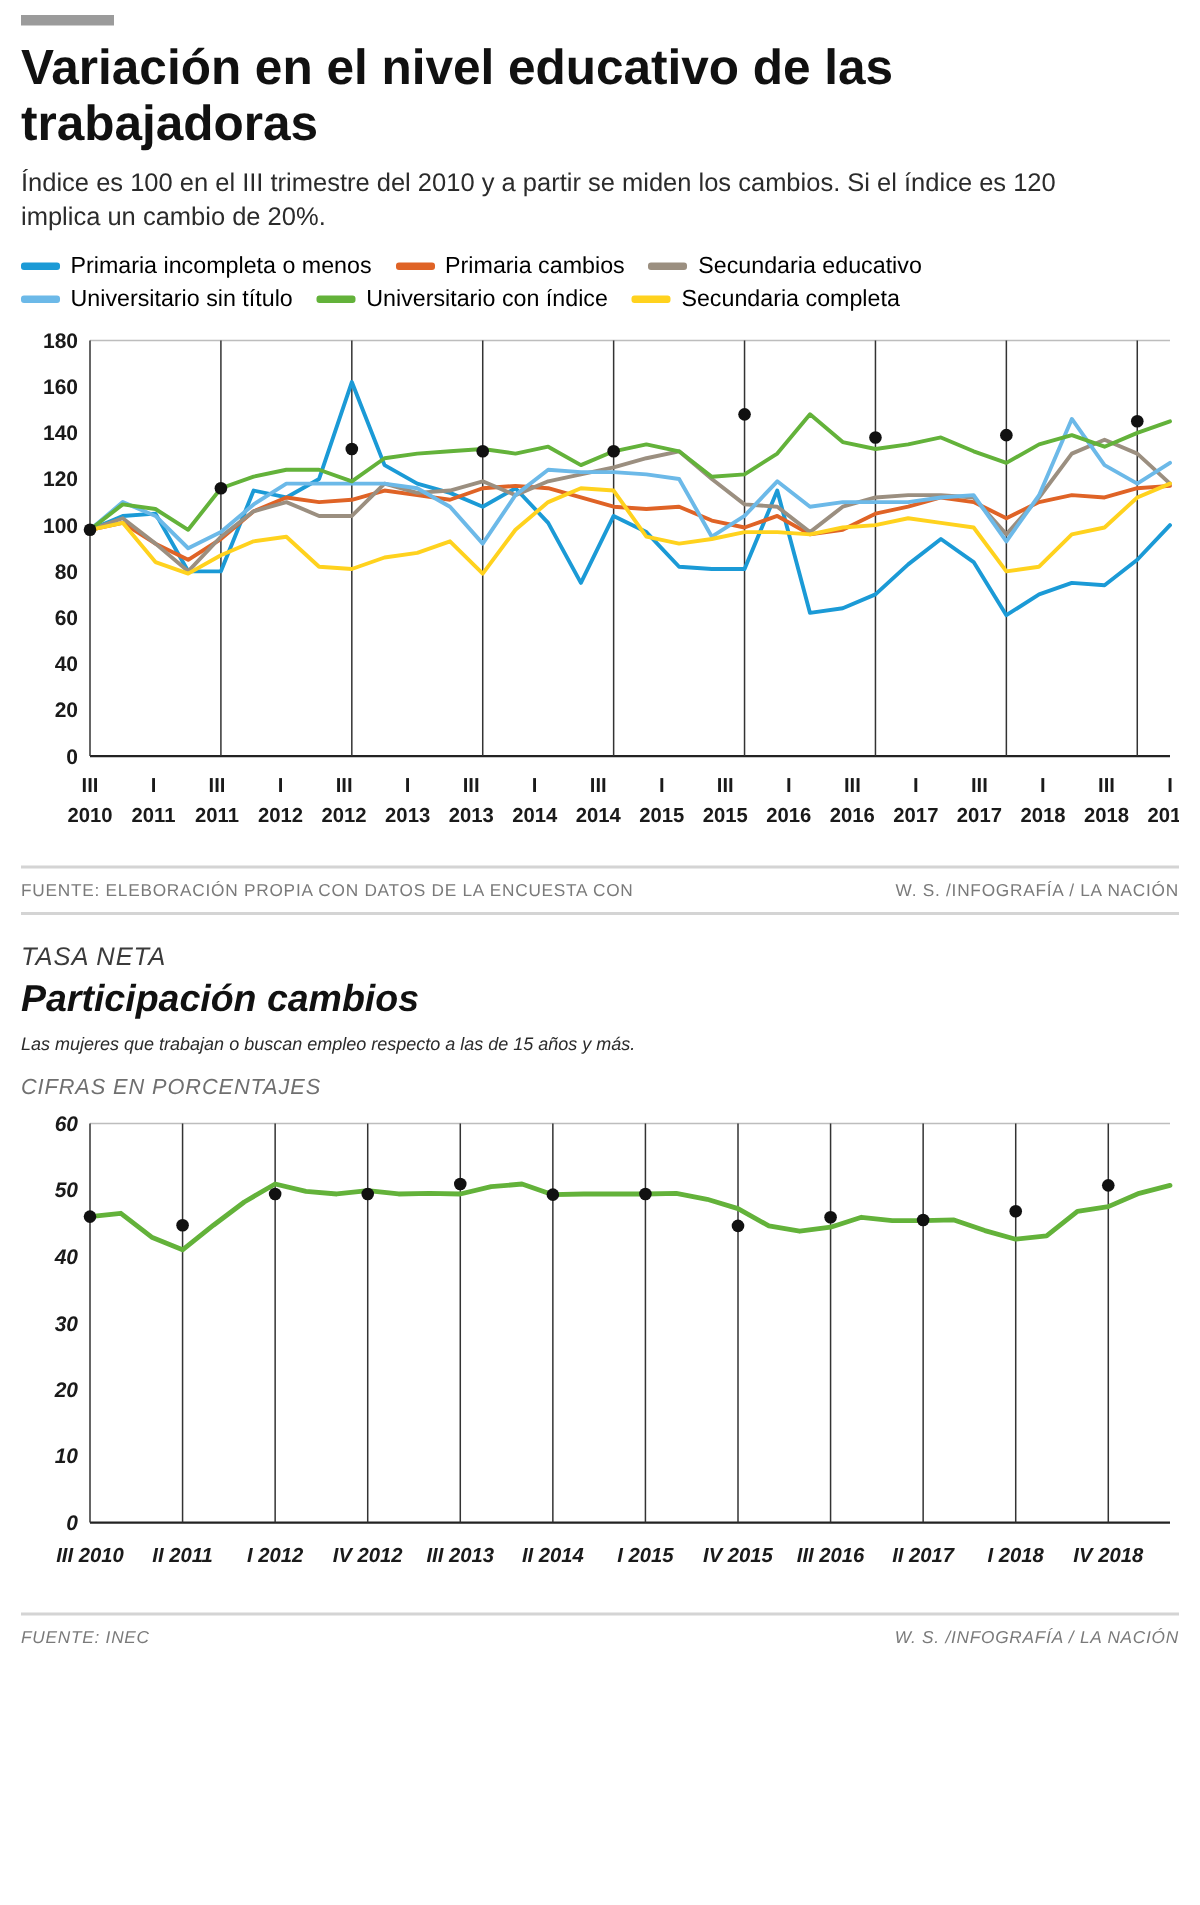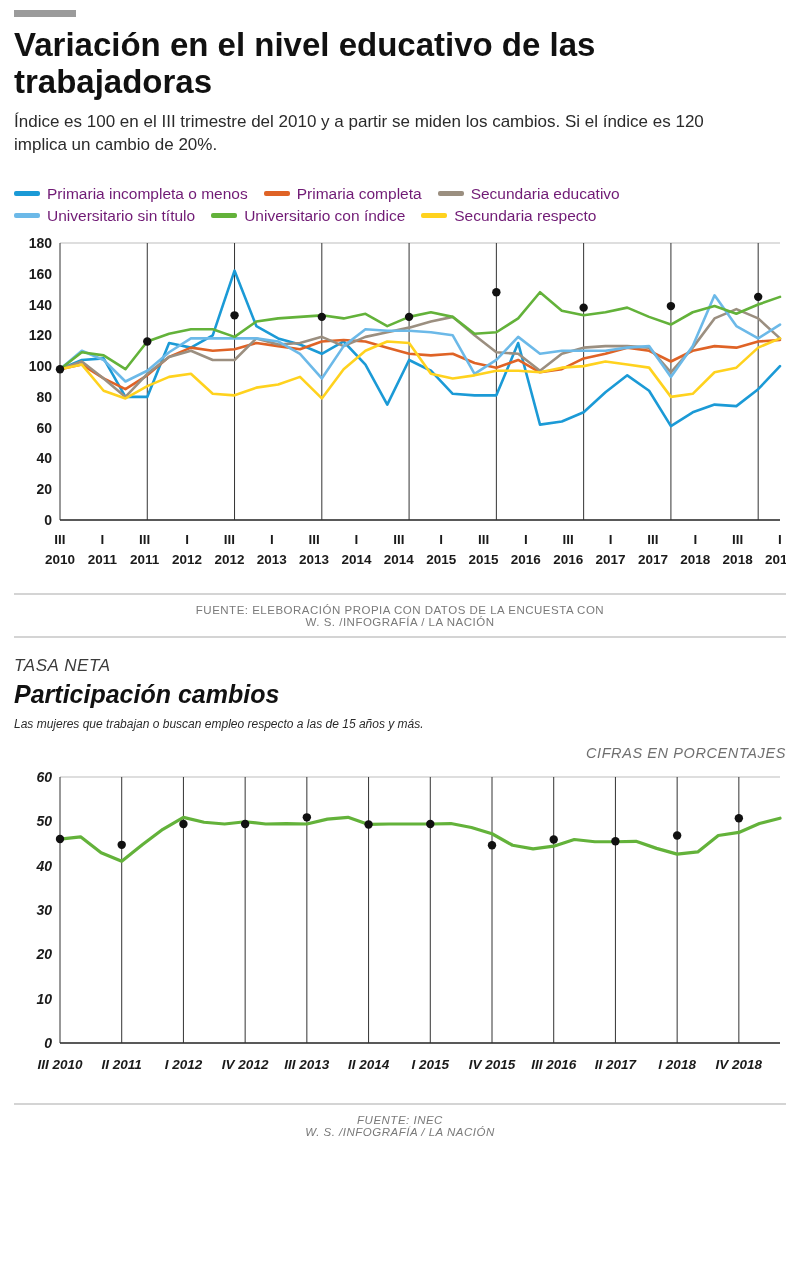--- a/index.html
+++ b/index.html
@@ -44,37 +44,37 @@
     line-height: 1.12;
     font-weight: bold;
     color: #111111;
     margin: 0 0 10px 0;
     max-width: 660px;
   }
   .subtitle {
     font-size: 17px;
     line-height: 1.35;
     color: #2b2b2b;
-    margin: 10px 0 28px 0;
+    margin: 10px 0 12px 0;
     max-width: 740px;
   }
   
   .legend {
     display: flex;
     flex-wrap: wrap;
     align-items: center;
     gap: 4px 16px;
     margin-bottom: 10px;
     max-width: 790px;
   }
   .legend-item {
     display: flex;
     align-items: center;
     font-size: 15.5px;
-    color: #701a75;
+    color: #000000;
     white-space: nowrap;
   }
   .legend-swatch {
     width: 26px;
     height: 5px;
     border-radius: 2px;
     margin-right: 7px;
     display: inline-block;
   }
   
@@ -88,21 +88,20 @@
   .chart-footer {
     display: flex;
     justify-content: space-between;
     align-items: center;
     font-size: 11.5px;
     letter-spacing: 0.5px;
     color: #7a7a7a;
     text-transform: uppercase;
     padding-top: 7px;
     margin-top: 2px;
-    flex-direction: column;
   }
   .divider {
     border: none;
     border-top: 2px solid #d4d4d4;
     margin: 8px 0 0 0;
   }
   .section2 {
     margin-top: 18px;
     font-style: italic;
   }
@@ -116,21 +115,20 @@
     font-size: 12px;
     color: #2b2b2b;
     margin: 8px 0 14px 0;
   }
   .units {
     font-size: 14.5px;
     letter-spacing: 0.6px;
     color: #6f6f6f;
     text-transform: uppercase;
     margin-bottom: 4px;
-    text-align: right;
   }
   text { font-family: "Liberation Sans", sans-serif; }
   .axis-num { font-size: 14px; font-weight: bold; fill: #1a1a1a; }
   .tick-lbl { font-size: 13.5px; font-weight: bold; fill: #1a1a1a; }
 </style>
 </head>
 <body>
 
 <div class="page">
 
@@ -139,37 +137,37 @@
   <h1 class="title">Variación en el nivel educativo de las trabajadoras</h1>
   <div class="subtitle">Índice es 100 en el III trimestre del 2010 y a partir se miden los cambios. Si el índice es 120 implica un cambio de 20%.</div>
 
   <div class="legend" id="legend1">
       <div class="legend-item">
         <span class="legend-swatch" style="background: rgb(27, 154, 214);"></span>
         <span>Primaria incompleta o menos</span>
       </div>
       <div class="legend-item">
         <span class="legend-swatch" style="background: rgb(223, 99, 38);"></span>
-        <span>Primaria completa</span>
+        <span>Primaria cambios</span>
       </div>
       <div class="legend-item">
         <span class="legend-swatch" style="background: rgb(155, 143, 128);"></span>
         <span>Secundaria educativo</span>
       </div>
       <div class="legend-item">
         <span class="legend-swatch" style="background: rgb(108, 185, 232);"></span>
         <span>Universitario sin título</span>
       </div>
       <div class="legend-item">
         <span class="legend-swatch" style="background: rgb(99, 178, 58);"></span>
         <span>Universitario con índice</span>
       </div>
       <div class="legend-item">
         <span class="legend-swatch" style="background: rgb(255, 210, 30);"></span>
-        <span>Secundaria respecto</span>
+        <span>Secundaria completa</span>
       </div>
     </div>
 
   <div class="chart-wrap">
     <svg class="chart-svg" id="svg1" width="772" height="350" viewBox="0 0 772 350">
         <line x1="46" y1="8" x2="766" y2="8" stroke="#bdbdbd" stroke-width="1"></line>
         <text x="38" y="290" text-anchor="end" class="axis-num">0</text>
         <text x="38" y="259.22222222222223" text-anchor="end" class="axis-num">20</text>
         <text x="38" y="228.44444444444446" text-anchor="end" class="axis-num">40</text>
         <text x="38" y="197.66666666666669" text-anchor="end" class="axis-num">60</text>

